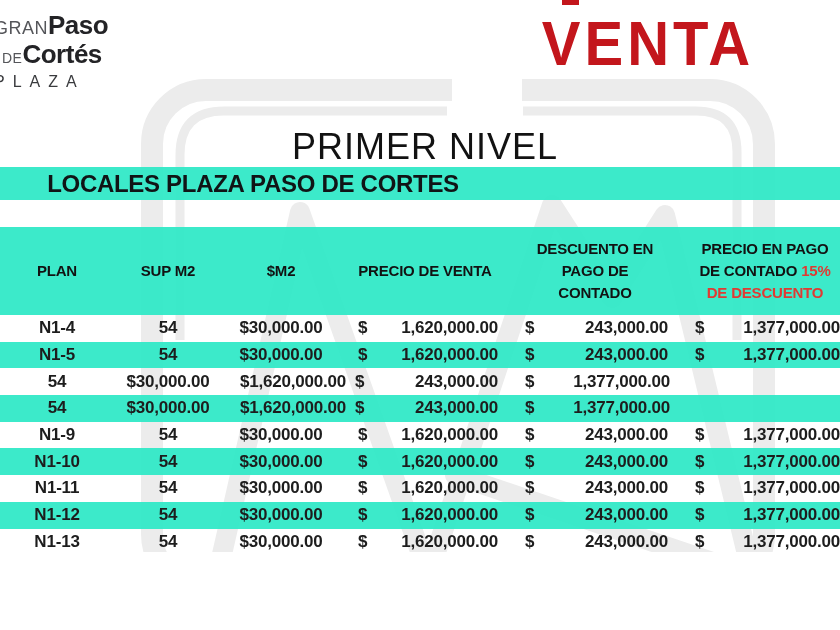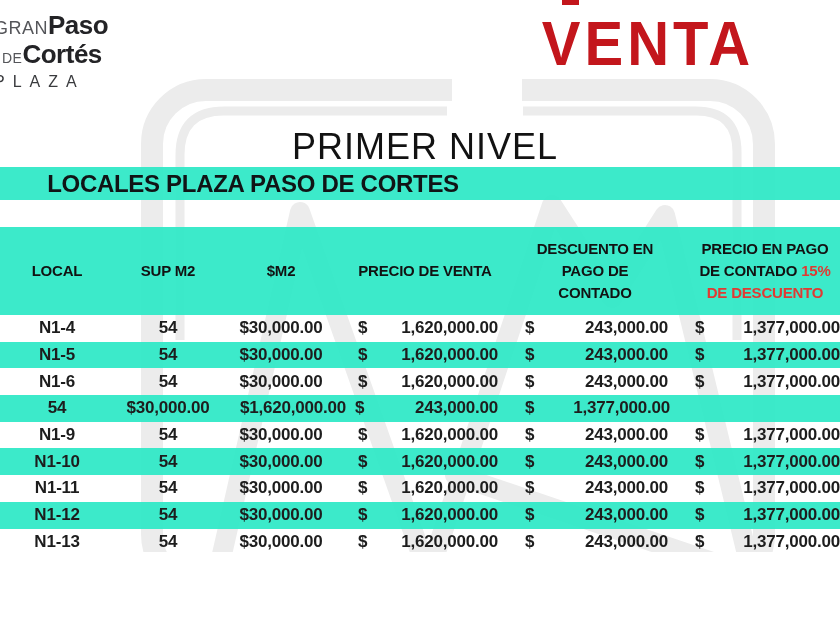--- a/index.html
+++ b/index.html
@@ -92,21 +92,21 @@
   <div class="red-notch"></div>
   <div class="venta">VENTA</div>
 
   <div class="primer">PRIMER NIVEL</div>
 
   <div class="section-band teal">
     <span class="left-title">LOCALES PLAZA PASO DE CORTES</span>
   </div>
 
   <div class="thead grid teal">
-    <div class="th">LOCAL</div>
+    <div class="th">PLAN</div>
     <div class="th">SUP M2</div>
     <div class="th">$M2</div>
     <div class="th">PRECIO DE VENTA</div>
     <div class="th">
       <div class="ln">DESCUENTO EN</div>
       <div class="ln">PAGO DE</div>
       <div class="ln">CONTADO</div>
     </div>
     <div class="th">
       <div class="ln">PRECIO EN PAGO</div>
@@ -146,21 +146,20 @@
         <span class="sym">$</span>
           <span>243,000.00</span>
       </div>
       <div class="cell c6 money">
         <span class="sym">$</span>
           <span>1,377,000.00</span>
       </div>
     </div>
 
     <div class="trow grid">
-      <div class="cell c1">N1-6</div>
       <div class="cell c2">54</div>
       <div class="cell c3">$30,000.00</div>
       <div class="cell c4 money">
         <span class="sym">$</span>
           <span>1,620,000.00</span>
       </div>
       <div class="cell c5 money">
         <span class="sym">$</span>
           <span>243,000.00</span>
       </div>

